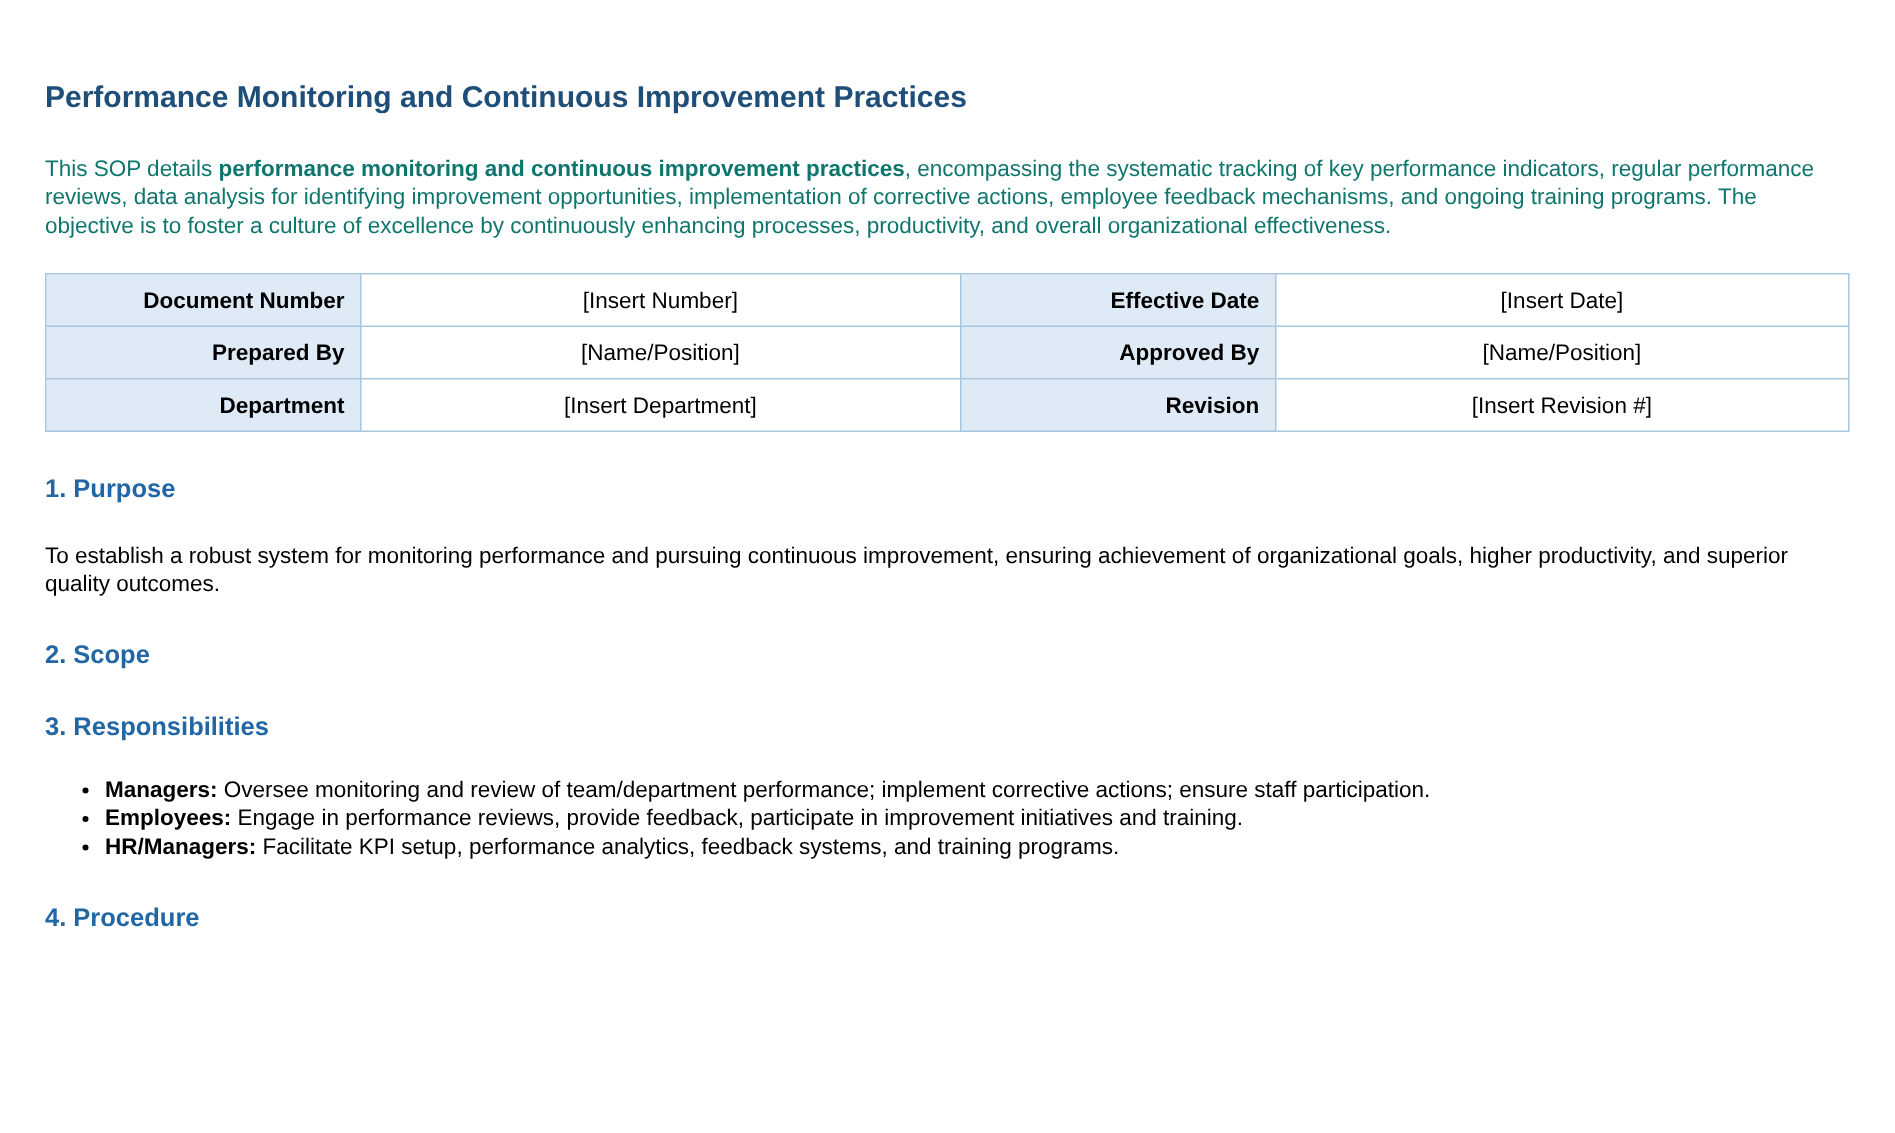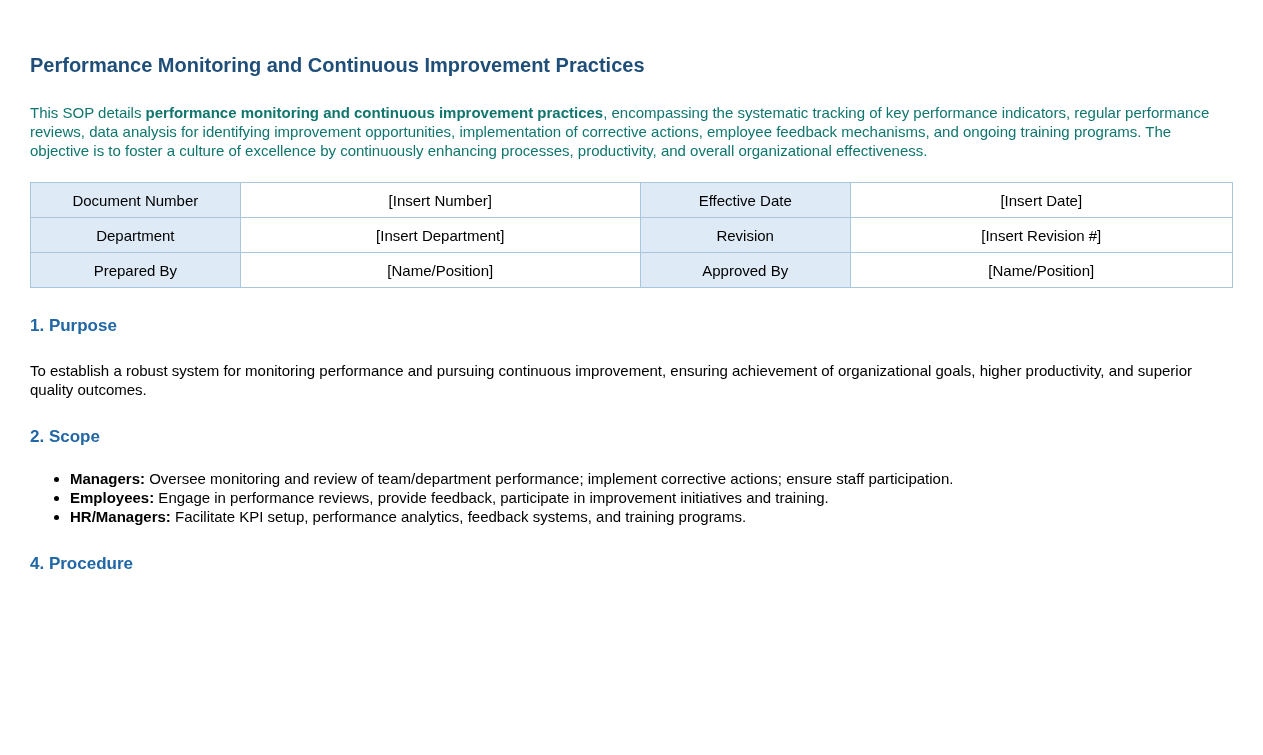--- a/index.html
+++ b/index.html
@@ -52,22 +52,22 @@
   table.meta td {
     border: 1px solid #a8c6de;
     height: 35px;
     font-size: 15px;
     padding: 0 10px;
     box-sizing: border-box;
     vertical-align: middle;
   }
   td.label {
     background: #deeaf6;
-    font-weight: normal;
-    text-align: center;
+    font-weight: bold;
+    text-align: right;
     width: 165px;
   }
   td.value {
     background: #ffffff;
     text-align: center;
   }
   .col-l1 { width: 332px; }
   .col-v1 { width: 315px; }
   .col-l2 { width: 255px; }
   .col-v2 { width: 301px; }
@@ -107,39 +107,40 @@
 
   <table class="meta">
     <tbody>
       <tr>
         <td class="label col-l1">Document Number</td>
         <td class="value col-v1">[Insert Number]</td>
         <td class="label col-l2">Effective Date</td>
         <td class="value col-v2">[Insert Date]</td>
       </tr>
       <tr>
+        <td class="label col-l1">Prepared By</td>
+        <td class="value col-v1">[Name/Position]</td>
+        <td class="label col-l2">Approved By</td>
+        <td class="value col-v2">[Name/Position]</td>
+      </tr>
+      <tr>
         <td class="label col-l1">Department</td>
         <td class="value col-v1">[Insert Department]</td>
         <td class="label col-l2">Revision</td>
         <td class="value col-v2">[Insert Revision #]</td>
-      </tr>
-      <tr>
-        <td class="label col-l1">Prepared By</td>
-        <td class="value col-v1">[Name/Position]</td>
-        <td class="label col-l2">Approved By</td>
-        <td class="value col-v2">[Name/Position]</td>
       </tr>
     </tbody>
   </table>
 
   <h3 class="section">1. Purpose</h3>
   <p class="body-text">To establish a robust system for monitoring performance and pursuing continuous improvement, ensuring achievement of organizational goals, higher productivity, and superior quality outcomes.</p>
 
   <h3 class="section">2. Scope</h3>
 
+  <h3 class="section">3. Responsibilities</h3>
   <ul class="resp">
     <li><b>Managers:</b><span> Oversee monitoring and review of team/department performance; implement corrective actions; ensure staff participation.</span></li>
     <li><b>Employees:</b><span> Engage in performance reviews, provide feedback, participate in improvement initiatives and training.</span></li>
     <li><b>HR/Managers:</b><span> Facilitate KPI setup, performance analytics, feedback systems, and training programs.</span></li>
   </ul>
 
   <h3 class="section">4. Procedure</h3>
 
 </div>
 

